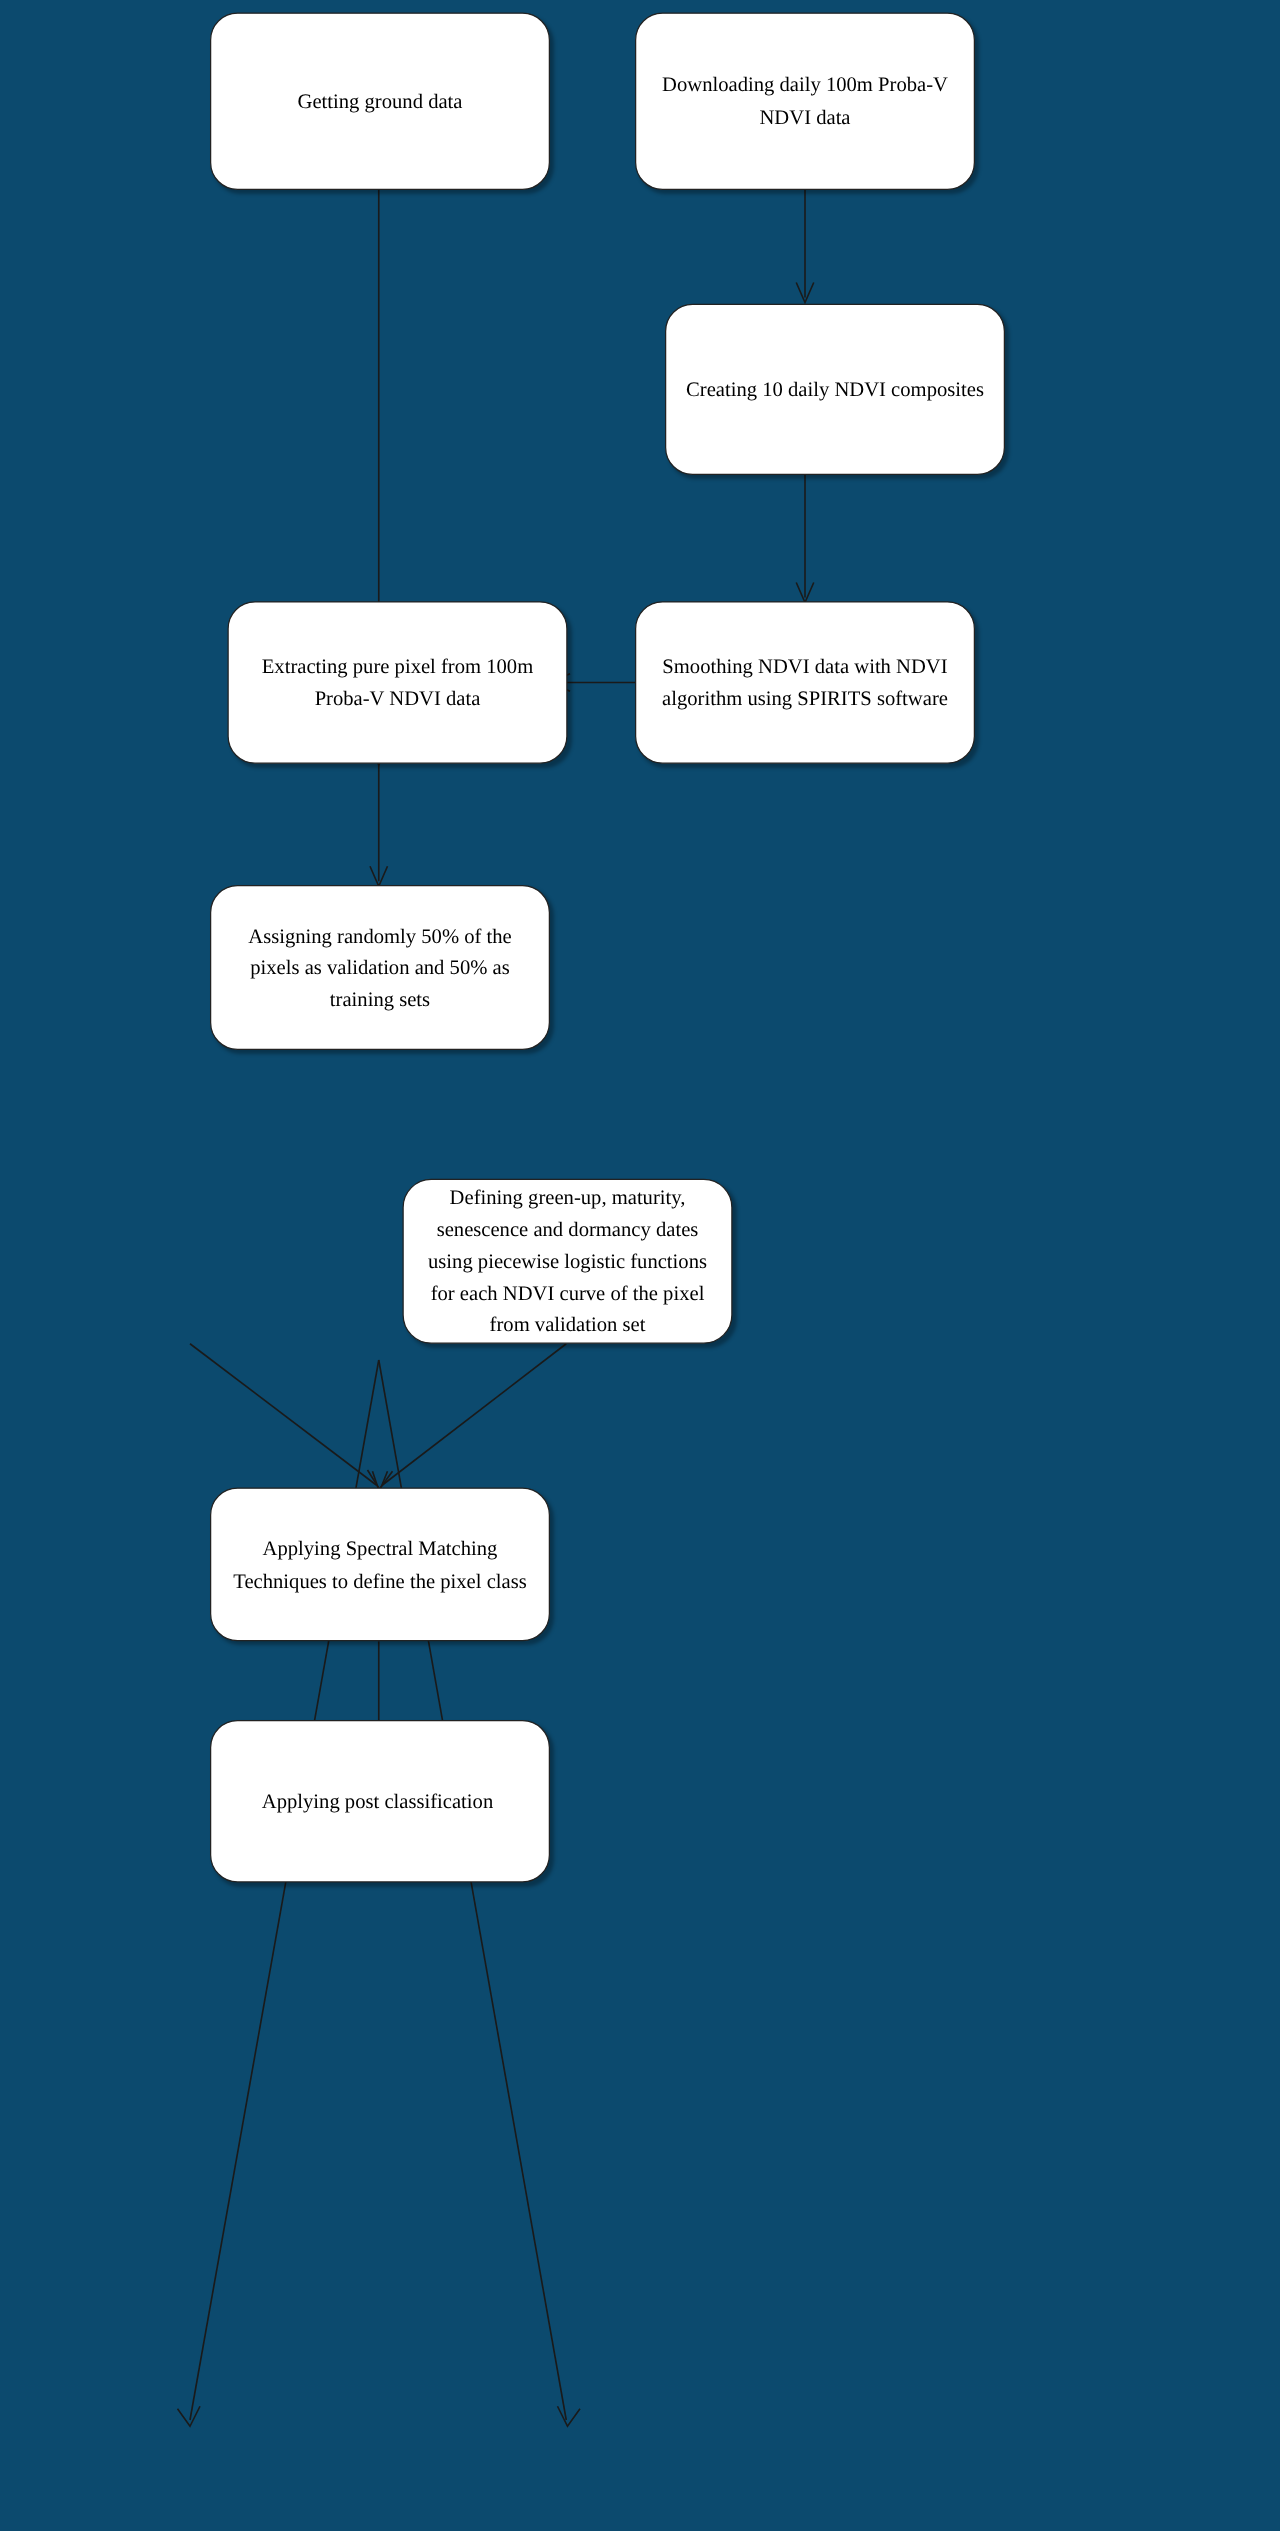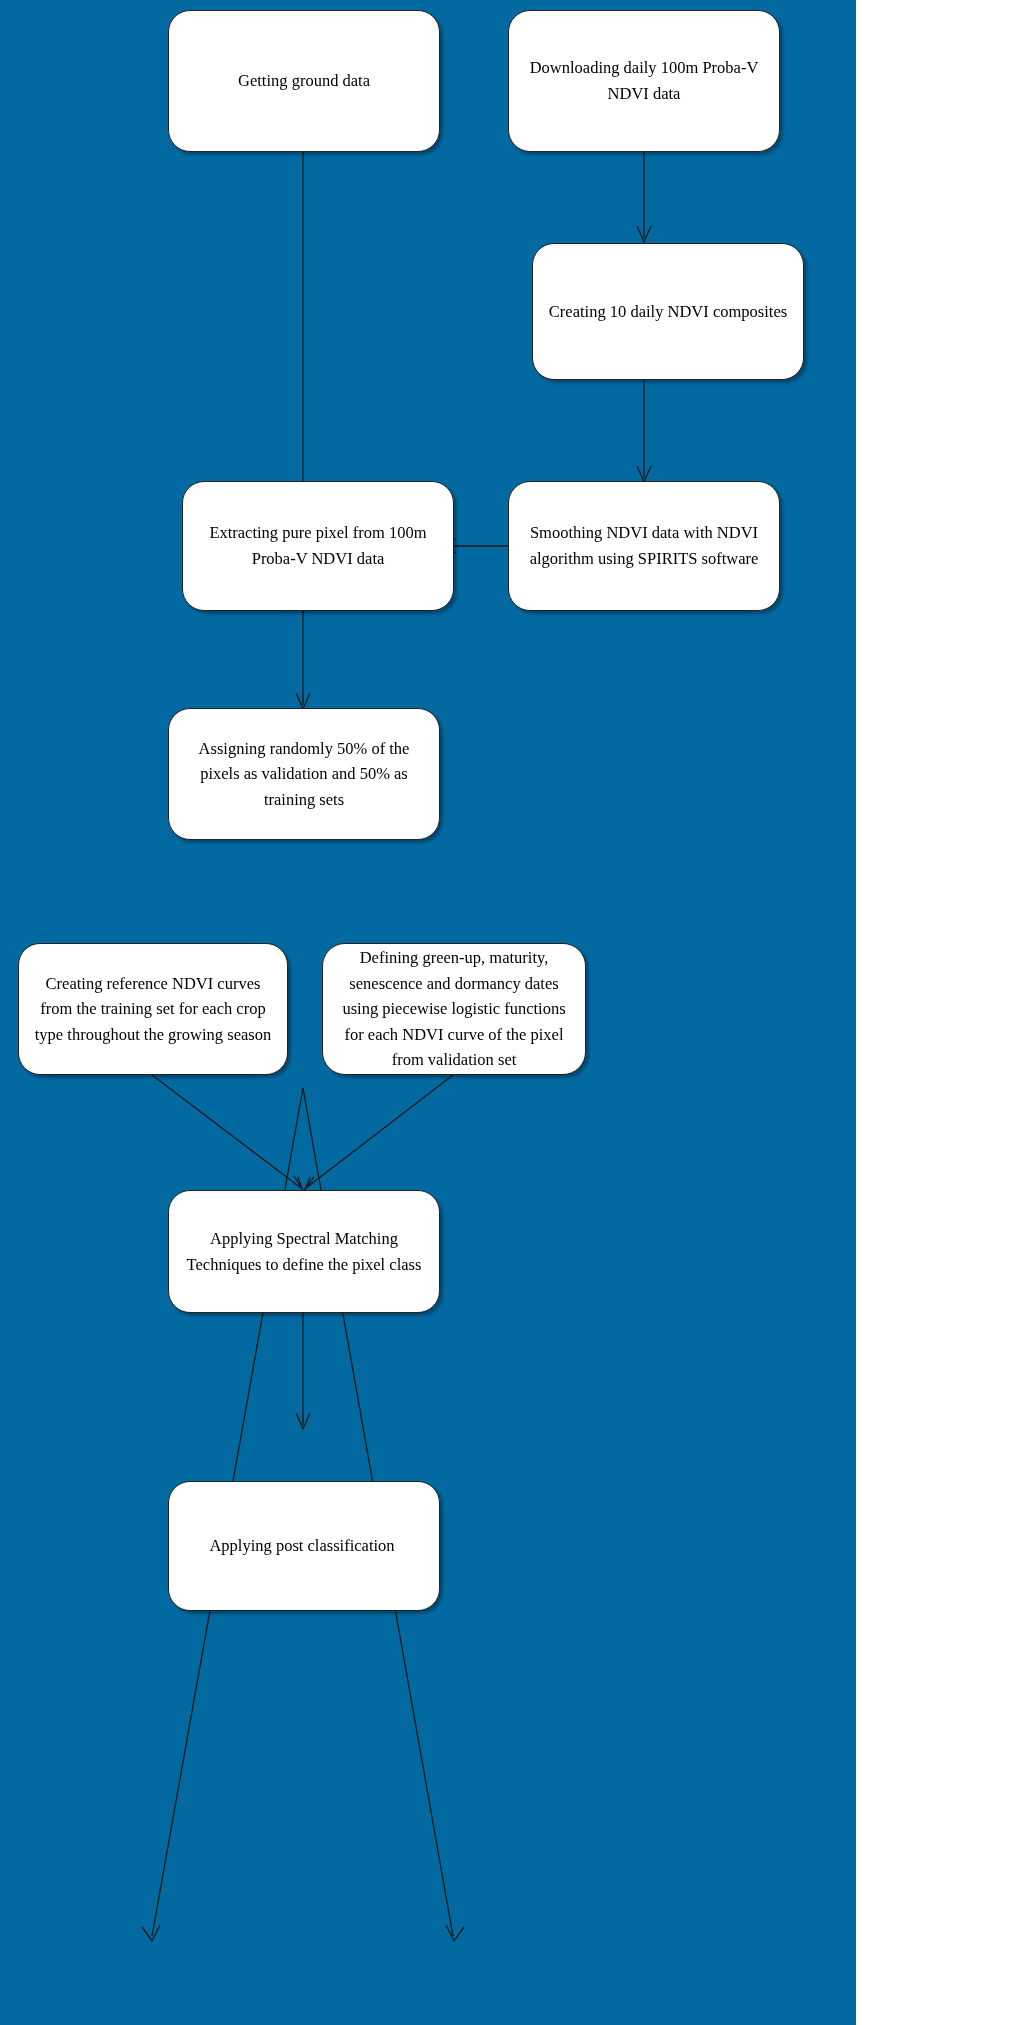--- a/index.html
+++ b/index.html
@@ -2,23 +2,23 @@
 <html><head>
 <meta charset="utf-8">
 <style>
   html, body {
     margin: 0;
     padding: 0;
     background: #ffffff;
   }
   #canvas {
     position: relative;
-    width: 856px;
+    width: 1024px;
     height: 2025px;
-    background: #0369a1;
+    background: #0c4a6e;
     overflow: hidden;
     font-family: "Liberation Serif", "DejaVu Serif", serif;
   }
   .node {
     position: absolute;
     box-sizing: border-box;
     background: #ffffff;
     border: 1px solid #222222;
     border-radius: 22px;
     box-shadow: 3px 3px 3px rgba(0,0,0,0.30);
@@ -109,29 +109,26 @@
   </div>
 
   <div class="node" style="left:168px; top:481px; width:272px; height:130px;margin-left:14px;">
     <span>Extracting pure pixel from 100m Proba-V NDVI data</span>
   </div>
 
   <div class="node" style="left:168px; top:708px; width:272px; height:132px;">
     <span>Assigning randomly 50% of the pixels as validation and 50% as training sets</span>
   </div>
 
-  <div class="node" style="left:18px; top:943px; width:270px; height:132px;">
-    <span>Creating reference NDVI curves from the training set for each crop type throughout the growing season</span>
-  </div>
 
   <div class="node" style="left:322px; top:943px; width:264px; height:132px;border-radius:23px;">
     <span>Defining green-up, maturity, senescence and dormancy dates using piecewise logistic functions for each NDVI curve of the pixel from validation set</span>
   </div>
 
   <div class="node" style="left:168px; top:1190px; width:272px; height:123px;">
     <span>Applying Spectral Matching Techniques to define the pixel class</span>
   </div>
 
-  <div class="node" style="left:168px; top:1481px; width:272px; height:130px;padding-left:10px;">
+  <div class="node" style="left:168px; top:1376px; width:272px; height:130px;padding-left:10px;">
     <span>Applying post classification</span>
   </div>
 
 </div>
 
 </body></html>

